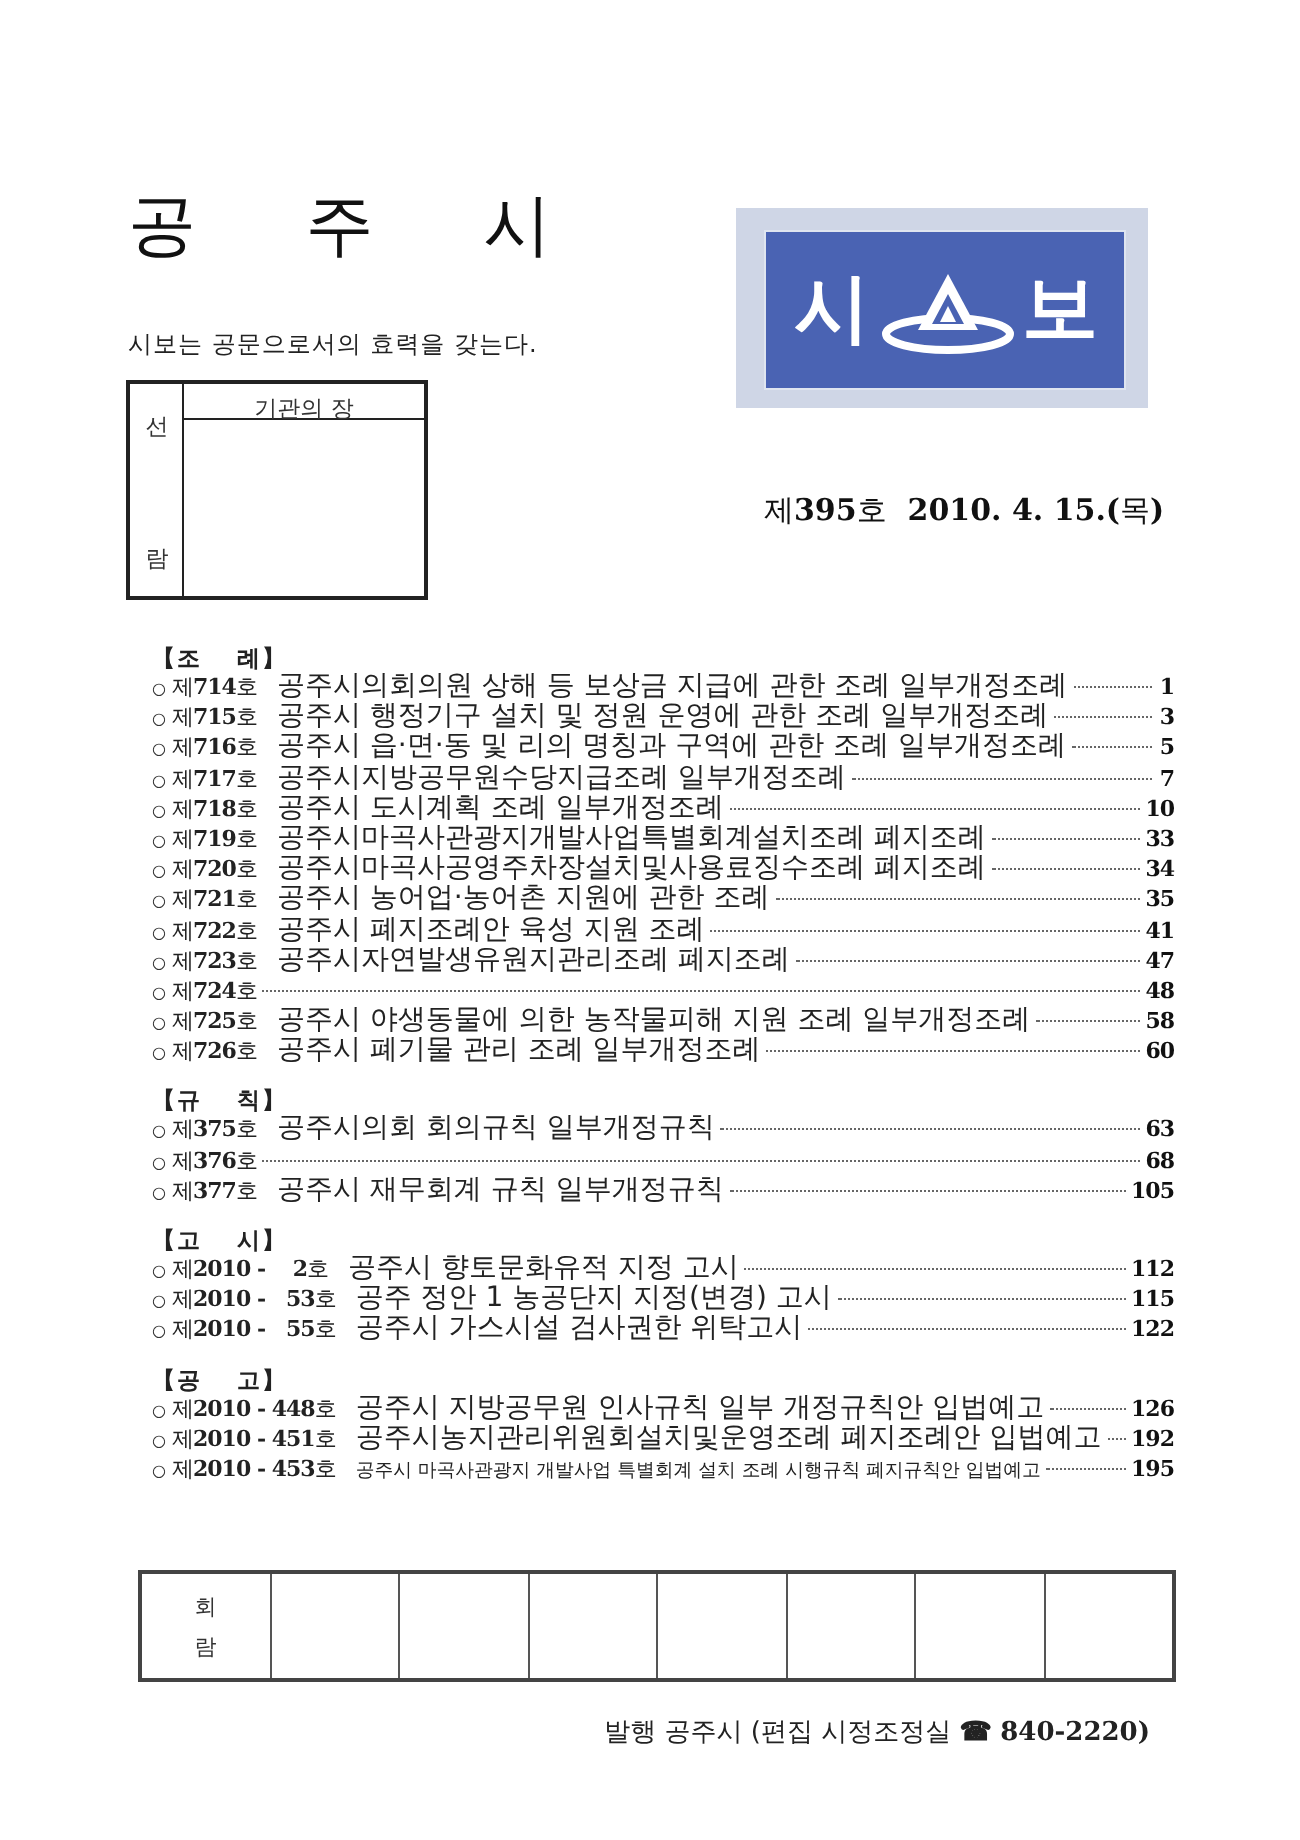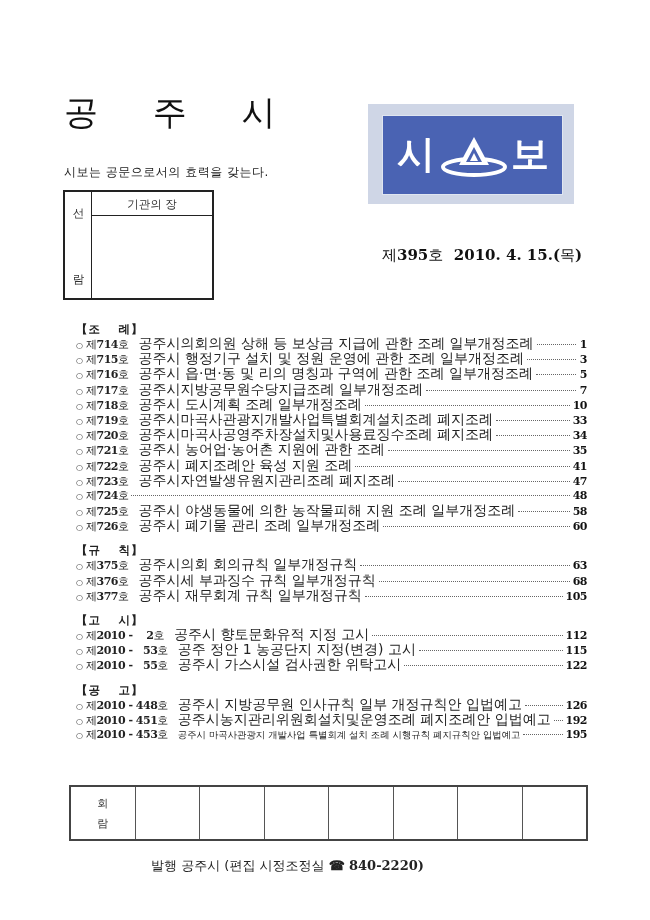--- a/index.html
+++ b/index.html
@@ -22,21 +22,21 @@
   }
   .review-box .side {
     position: absolute; left: 0; top: 0; width: 27px; height: 100%;
     border-right: 1.5px solid #222; box-sizing: border-box;
   }
   .review-box .side span {
     position: absolute; left: 0; width: 27px; text-align: center;
     font-family: "DejaVu Sans", sans-serif; font-size: 11.5px; color: #333;
   }
   .review-box .head {
-    position: absolute; left: 27px; top: 0; right: 0; height: 24px;
+    position: absolute; left: 27px; top: 0; right: 0; height: 18px;
     border-bottom: 1.5px solid #222; box-sizing: border-box;
     text-align: center; line-height: 24px;
     font-family: "DejaVu Sans", sans-serif; font-size: 11.5px; color: #333;
   }
   .logo-outer {
     position: absolute; left: 368px; top: 104px; width: 206px; height: 100px;
     background: #cfd6e6;
   }
   .logo-inner {
     position: absolute; left: 14px; top: 11px; width: 179px; height: 78px;
@@ -81,21 +81,21 @@
     position: absolute; left: 69px; top: 785px; width: 519px; height: 56px;
     border: 2px solid #444; box-sizing: border-box; display: flex;
   }
   .circ-table .cell { flex: 1; border-right: 1.5px solid #555; position: relative; }
   .circ-table .cell:last-child { border-right: none; }
   .circ-table .cell .lbl {
     position: absolute; left: 0; right: 0; text-align: center;
     font-family: "DejaVu Sans", sans-serif; font-size: 11px; color: #333;
   }
   .footer {
-    position: absolute; left: 0; width: 575px; top: 857px; text-align: center;
+    position: absolute; left: 0; width: 575px; top: 857px; text-align: right;
     font-family: "DejaVu Sans", sans-serif; font-size: 13px; color: #222;
   }
   .footer .b { font-family: "DejaVu Serif", serif; font-weight: bold; }
 </style>
 </head>
 <body>
 
 <div>
 
   <div class="city-title">공 주 시</div>
@@ -223,21 +223,20 @@
       <div class="entry">
         <span class="bullet">○</span>
         <span class="num"><span class="pre">제</span><span>375</span><span class="suf">호</span></span>
         <span class="title">공주시의회 회의규칙 일부개정규칙</span>
         <span class="dots"></span>
         <span class="page">63</span>
       </div>
       <div class="entry">
         <span class="bullet">○</span>
         <span class="num"><span class="pre">제</span><span>376</span><span class="suf">호</span></span>
-        <span class="title">공주시세 부과징수 규칙 일부개정규칙</span>
         <span class="dots"></span>
         <span class="page">68</span>
       </div>
       <div class="entry">
         <span class="bullet">○</span>
         <span class="num"><span class="pre">제</span><span>377</span><span class="suf">호</span></span>
         <span class="title">공주시 재무회계 규칙 일부개정규칙</span>
         <span class="dots"></span>
         <span class="page">105</span>
       </div>

